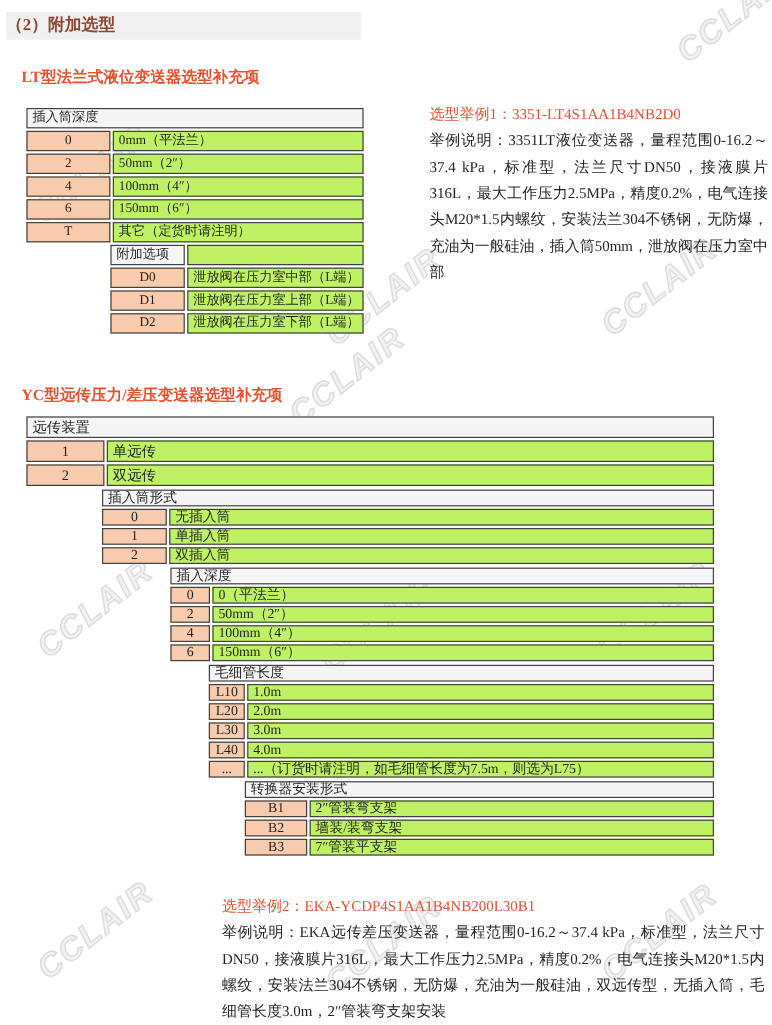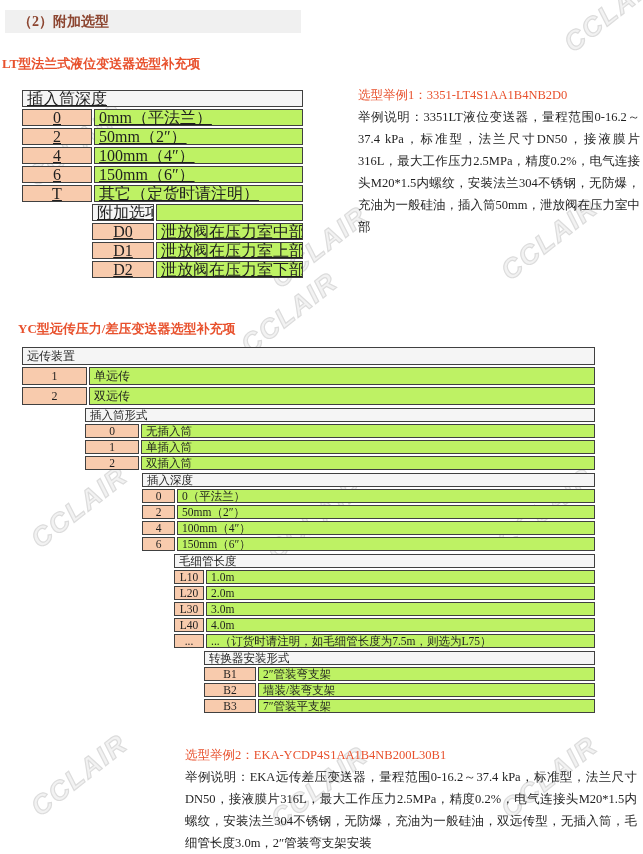--- a/index.html
+++ b/index.html
@@ -26,21 +26,20 @@
     white-space:nowrap;
     pointer-events:none;
     user-select:none;
   }
   
   .title-bar{
     position:absolute;left:5px;top:10px;
     width:296px;height:23px;
     background:#f0f0f0;
     line-height:23px;
-    padding-left:13px;
     box-sizing:border-box;
     font-size:14px;font-weight:bold;
     color:#8c4530;
   }
   .section-heading{
     position:absolute;
     font-size:13px;font-weight:bold;
     color:#e8512d;
     white-space:nowrap;
   }
@@ -54,21 +53,21 @@
   table.tbl td{
     border:1px solid #404040;
     overflow:hidden;
     white-space:nowrap;
     padding:0 4px;
     box-sizing:content-box;
   }
   td.hdr{background:#f5f5f5;text-align:left;}
   td.code{background:#f8cbad;text-align:center;}
   td.val{background:#bef264;text-align:left;}
-  .t1 td{height:15px;line-height:15px;font-size:16px;text-decoration:underline;}
+  .t1 td{height:15px;line-height:15px;font-size:11px;}
   .t2a td{height:16px;line-height:16px;font-size:12px;}
   .t2 td{height:12px;line-height:12px;font-size:11.5px;margin-top:12px;}
   
   .example{position:absolute;font-size:12.5px;line-height:22px;}
   .ex-title{color:#e8512d;white-space:nowrap;}
   .ex-desc{color:#1f1f1f;text-align:justify;}
 </style>
 </head>
 <body>
 
@@ -81,21 +80,21 @@
   <div class="wm" style="left:232px;top:296px">CCLAIR</div>
   <div class="wm" style="left:22px;top:490px">CCLAIR</div>
   <div class="wm" style="left:258px;top:502px">CCLAIR</div>
   <div class="wm" style="left:488px;top:492px">CCLAIR</div>
   <div class="wm" style="left:22px;top:758px">CCLAIR</div>
   <div class="wm" style="left:262px;top:770px">CCLAIR</div>
   <div class="wm" style="left:492px;top:760px">CCLAIR</div>
 
   <div class="title-bar">（2）附加选型</div>
 
-  <div class="section-heading" style="left:2px;top:55px">LT型法兰式液位变送器选型补充项</div>
+  <div class="section-heading" style="left:18px;top:55px">LT型法兰式液位变送器选型补充项</div>
 
   <table class="tbl t1" style="left:20px;top:88px;width:285px">
     <colgroup>
         <col style="width:70px">
         <col>
       </colgroup>
     <tbody>
         <tr>
       <td class="hdr" colspan="2">插入筒深度</td>
     </tr>

